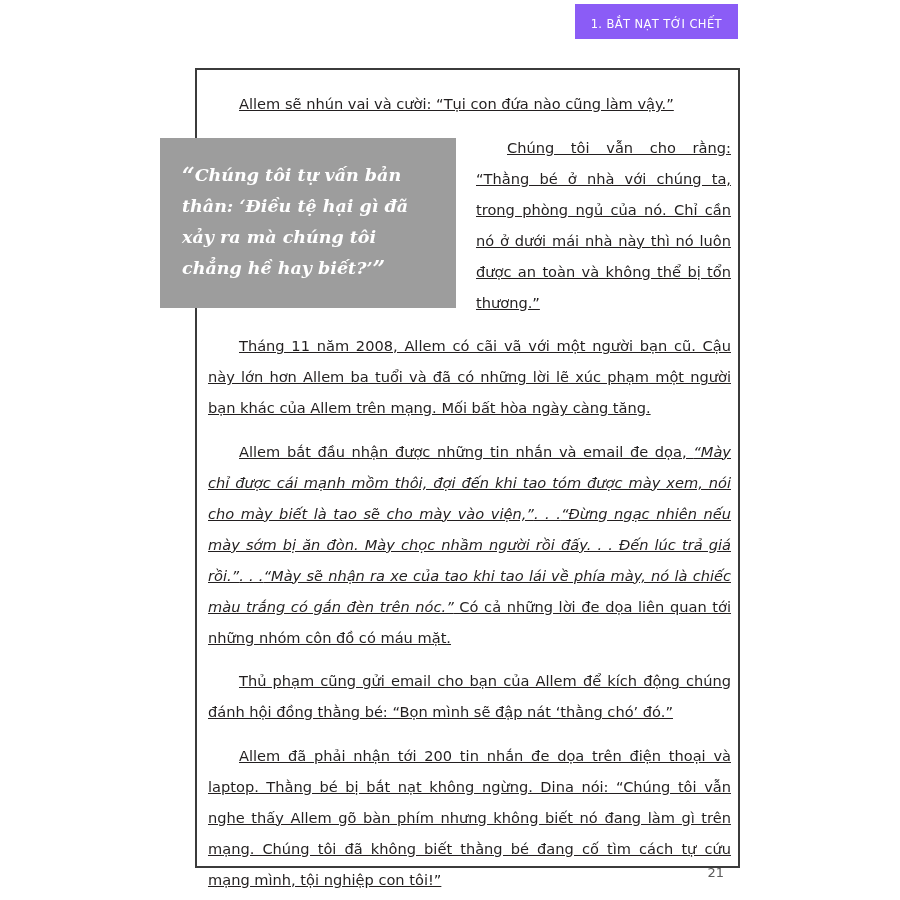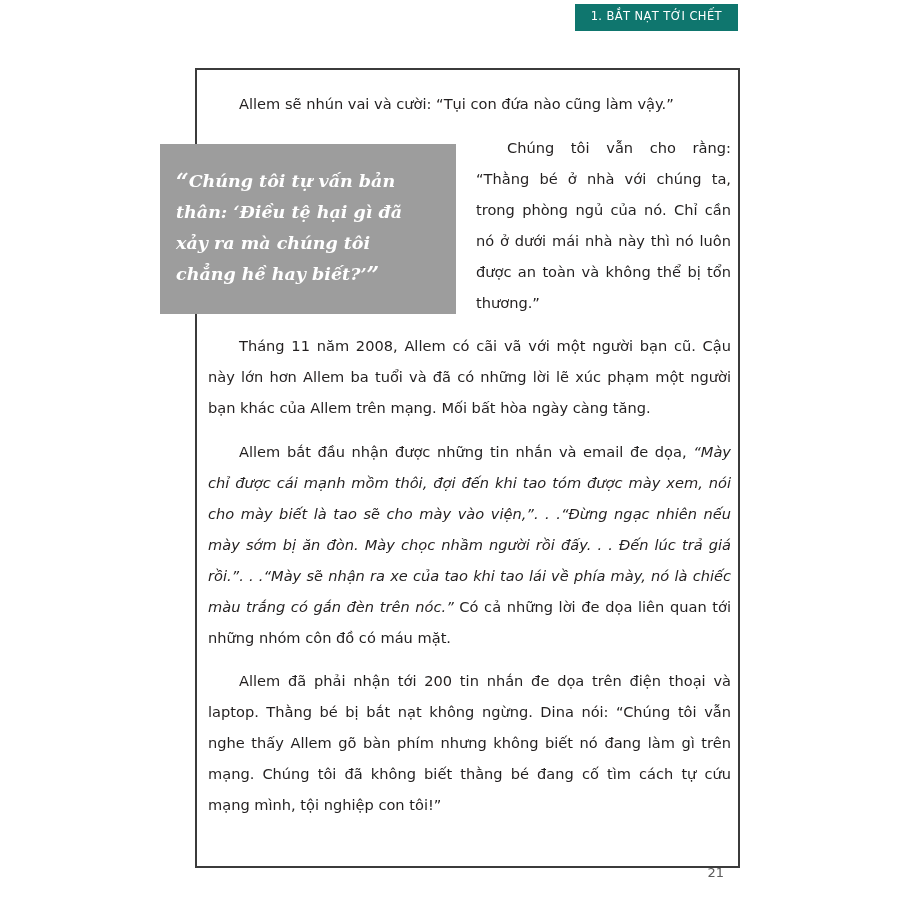--- a/index.html
+++ b/index.html
@@ -14,25 +14,25 @@
     color: #231f20;
     position: relative;
     overflow: hidden;
   }
 
   
   .header-tab {
     position: absolute;
     top: 4px;
     right: 162px;
-    background: #0f766e;
+    background: #8b5cf6;
     color: #ffffff;
     font-size: 11.5px;
     letter-spacing: 0.4px;
-    padding: 7px 16px 8px 16px;
+    padding: 15px 16px 8px 16px;
     line-height: 1;
     white-space: nowrap;
   }
 
   
   .page-frame {
     position: absolute;
     left: 195px;
     top: 68px;
     width: 545px;
@@ -43,20 +43,21 @@
 
   
   .text-col {
     position: absolute;
     left: 208px;
     top: 74px;
     width: 523px;
     height: 790px;
     box-sizing: border-box;
     padding: 0;
+    text-decoration: underline;
   }
 
   p.para {
     margin: 0 0 12.5px 0;
     font-size: 14.6px;
     line-height: 31px;
     text-align: justify;
     text-indent: 31px;
     color: #221f1f;
   }
@@ -65,22 +66,22 @@
     font-style: italic;
   }
 
   
   .pullquote {
     float: left;
     width: 296px;
     box-sizing: border-box;
     background: #9d9d9d;
     color: #ffffff;
-    margin: 12px 20px 8px -48px;
-    padding: 22px 26px 24px 16px;
+    margin: 6px 20px 8px -48px;
+    padding: 22px 26px 24px 22px;
     font-family: "DejaVu Serif", serif;
     font-style: italic;
     font-weight: bold;
     font-size: 17.5px;
     line-height: 31px;
     text-indent: 0;
     text-align: left;
     shape-outside: margin-box;
   }
   .pullquote .qmark {
@@ -117,18 +118,19 @@
     <span class="pullquote">
       <span class="qmark">“</span><span>Chúng tôi tự vấn bản thân: ‘Điều tệ hại gì đã xảy ra mà chúng tôi chẳng hề hay biết?’</span><span class="qmark">”</span>
     </span>
     <span>Chúng tôi vẫn cho rằng: “Thằng bé ở nhà với chúng ta, trong phòng ngủ của nó. Chỉ cần nó ở dưới mái nhà này thì nó luôn được an toàn và không thể bị tổn thương.”</span>
   </p>
 
   <p class="para">Tháng 11 năm 2008, Allem có cãi vã với một người bạn cũ. Cậu này lớn hơn Allem ba tuổi và đã có những lời lẽ xúc phạm một người bạn khác của Allem trên mạng. Mối bất hòa ngày càng tăng.</p>
 
   <p class="para"><span>Allem bắt đầu nhận được những tin nhắn và email đe dọa, </span><em>“Mày chỉ được cái mạnh mồm thôi, đợi đến khi tao tóm được mày xem, nói cho mày biết là tao sẽ cho mày vào viện,”</em><em>. . .</em><em>“Đừng ngạc nhiên nếu mày sớm bị ăn đòn. Mày chọc nhầm người rồi đấy. . . Đến lúc trả giá rồi.”</em><em>. . .</em><em>“Mày sẽ nhận ra xe của tao khi tao lái về phía mày, nó là chiếc màu trắng có gắn đèn trên nóc.”</em><span> Có cả những lời đe dọa liên quan tới những nhóm côn đồ có máu mặt.</span></p>
 
+  <p class="para">Thủ phạm cũng gửi email cho bạn của Allem để kích động chúng đánh hội đồng thằng bé: “Bọn mình sẽ đập nát ‘thằng chó’ đó.”</p>
 
   <p class="para">Allem đã phải nhận tới 200 tin nhắn đe dọa trên điện thoại và laptop. Thằng bé bị bắt nạt không ngừng. Dina nói: “Chúng tôi vẫn nghe thấy Allem gõ bàn phím nhưng không biết nó đang làm gì trên mạng. Chúng tôi đã không biết thằng bé đang cố tìm cách tự cứu mạng mình, tội nghiệp con tôi!”</p>
 
 </div>
 
 <div class="folio">21</div>
 
 </body></html>

